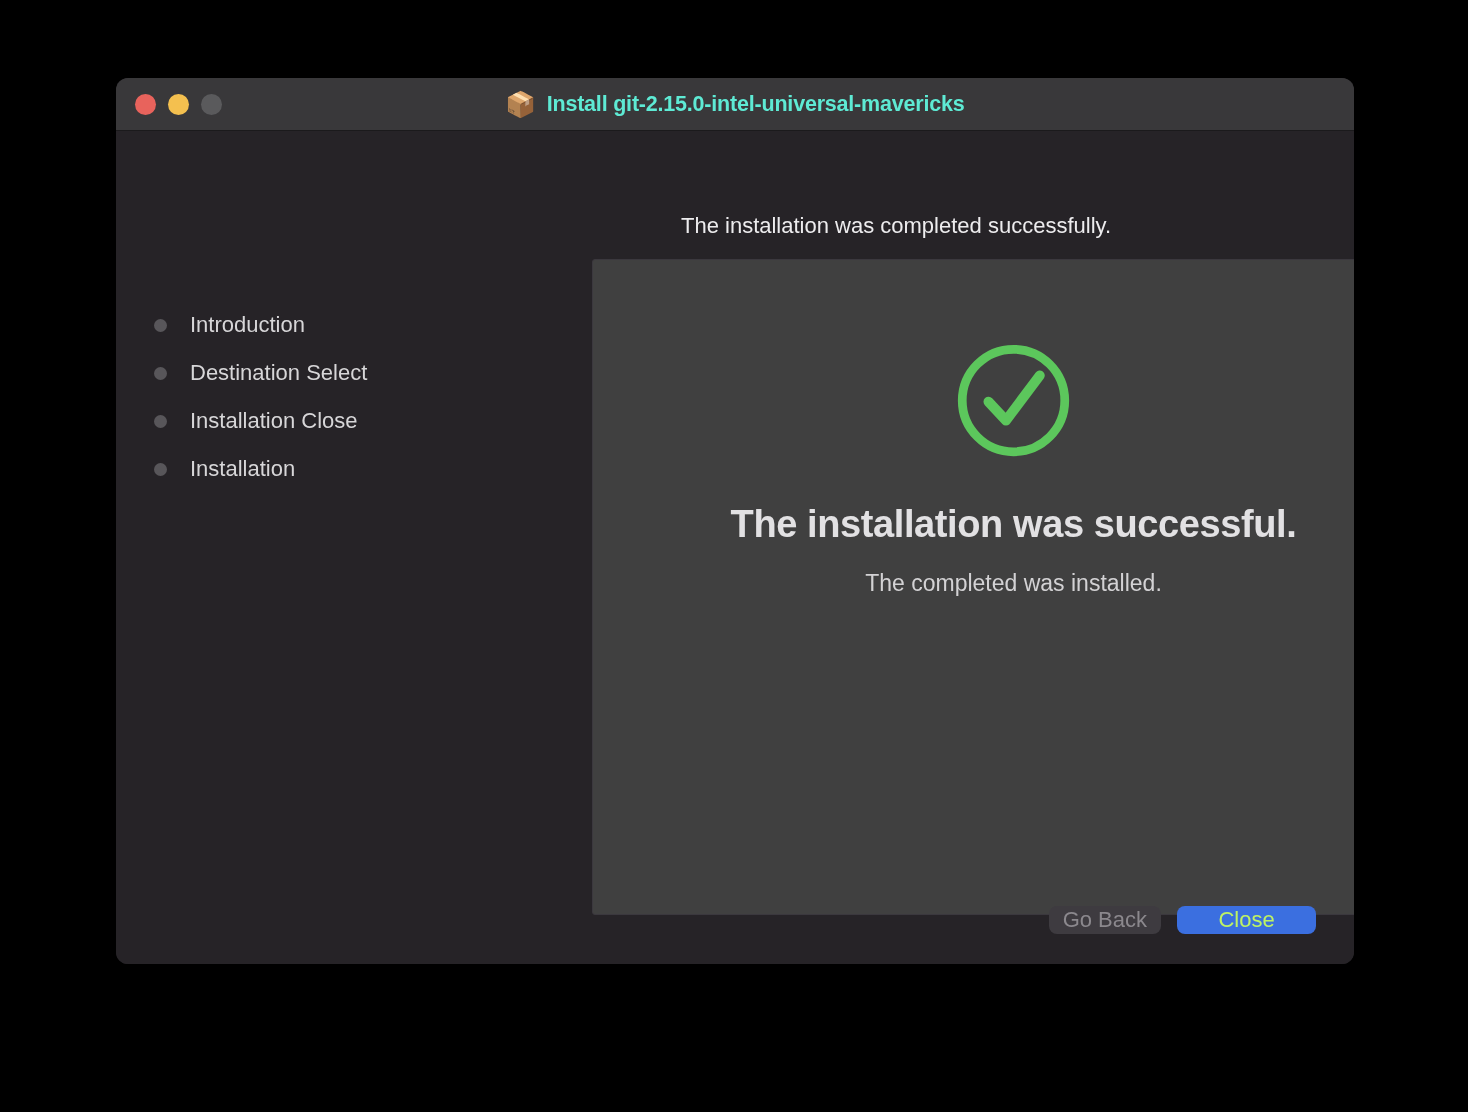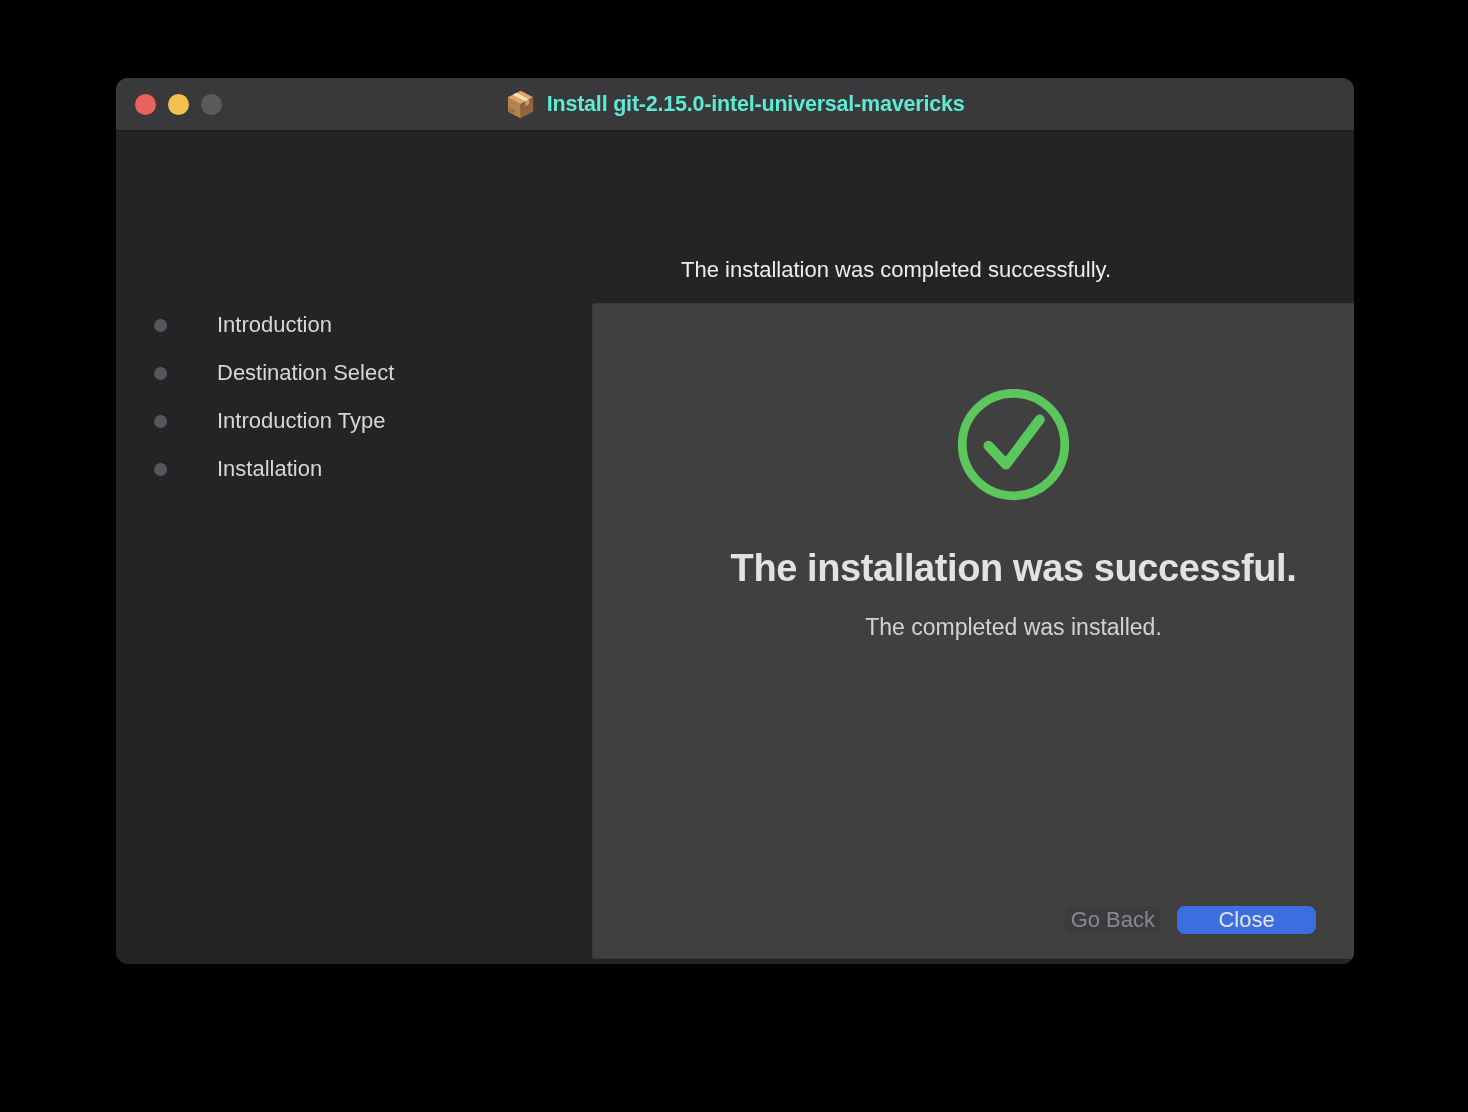--- a/index.html
+++ b/index.html
@@ -86,21 +86,20 @@
     left: 0;
     top: 0;
     width: 360px;
     padding-top: 170px;
   }
   .step {
     display: flex;
     align-items: center;
     height: 48px;
     padding-left: 38px;
-    gap: 27px;
   }
   .step-bullet {
     width: 13px;
     height: 13px;
     border-radius: 50%;
     background: #58565A;
     flex: 0 0 auto;
     display: block;
   }
   .step.current .step-bullet { background: #3B7EF0; }
@@ -115,21 +114,20 @@
     color: #F2F1F3;
   }
 
   
   #main-pane {
     position: absolute;
     left: 360px;
     top: 0;
     right: 0;
     bottom: 0;
-    margin-top: 44px;
   }
 
   #pane-heading {
     position: absolute;
     left: 0;
     right: 38px;
     top: 82px;
     text-align: center;
     font-size: 22px;
     color: #EDECEE;
@@ -185,31 +183,31 @@
     display: flex;
     align-items: center;
     gap: 16px;
   }
   .btn {
     font-family: "Liberation Sans", sans-serif;
     font-size: 22px;
     border: none;
     border-radius: 8px;
     height: 28px;
-    padding: 0 6px;
+    padding: 0 14px;
     cursor: pointer;
     white-space: nowrap;
   }
   #go-back-button {
     background: #3E3B40;
     color: #8B888D;
   }
   #close-button {
     background: #3B6FE0;
-    color: #e5e5e5;
+    color: #bef264;
     min-width: 139px;
   }
 </style>
 </head>
 <body>
 
 <div id="installer-window">
 
   <div id="titlebar">
 
@@ -235,21 +233,21 @@
         <span class="step-label">Introduction</span>
       </div>
 
       <div class="step">
         <span class="step-bullet"></span>
         <span class="step-label">Destination Select</span>
       </div>
 
       <div class="step">
         <span class="step-bullet"></span>
-        <span class="step-label">Introduction Type</span>
+        <span class="step-label">Installation Close</span>
       </div>
 
       <div class="step">
         <span class="step-bullet"></span>
         <span class="step-label">Installation</span>
       </div>
 
 
     </div>
 

